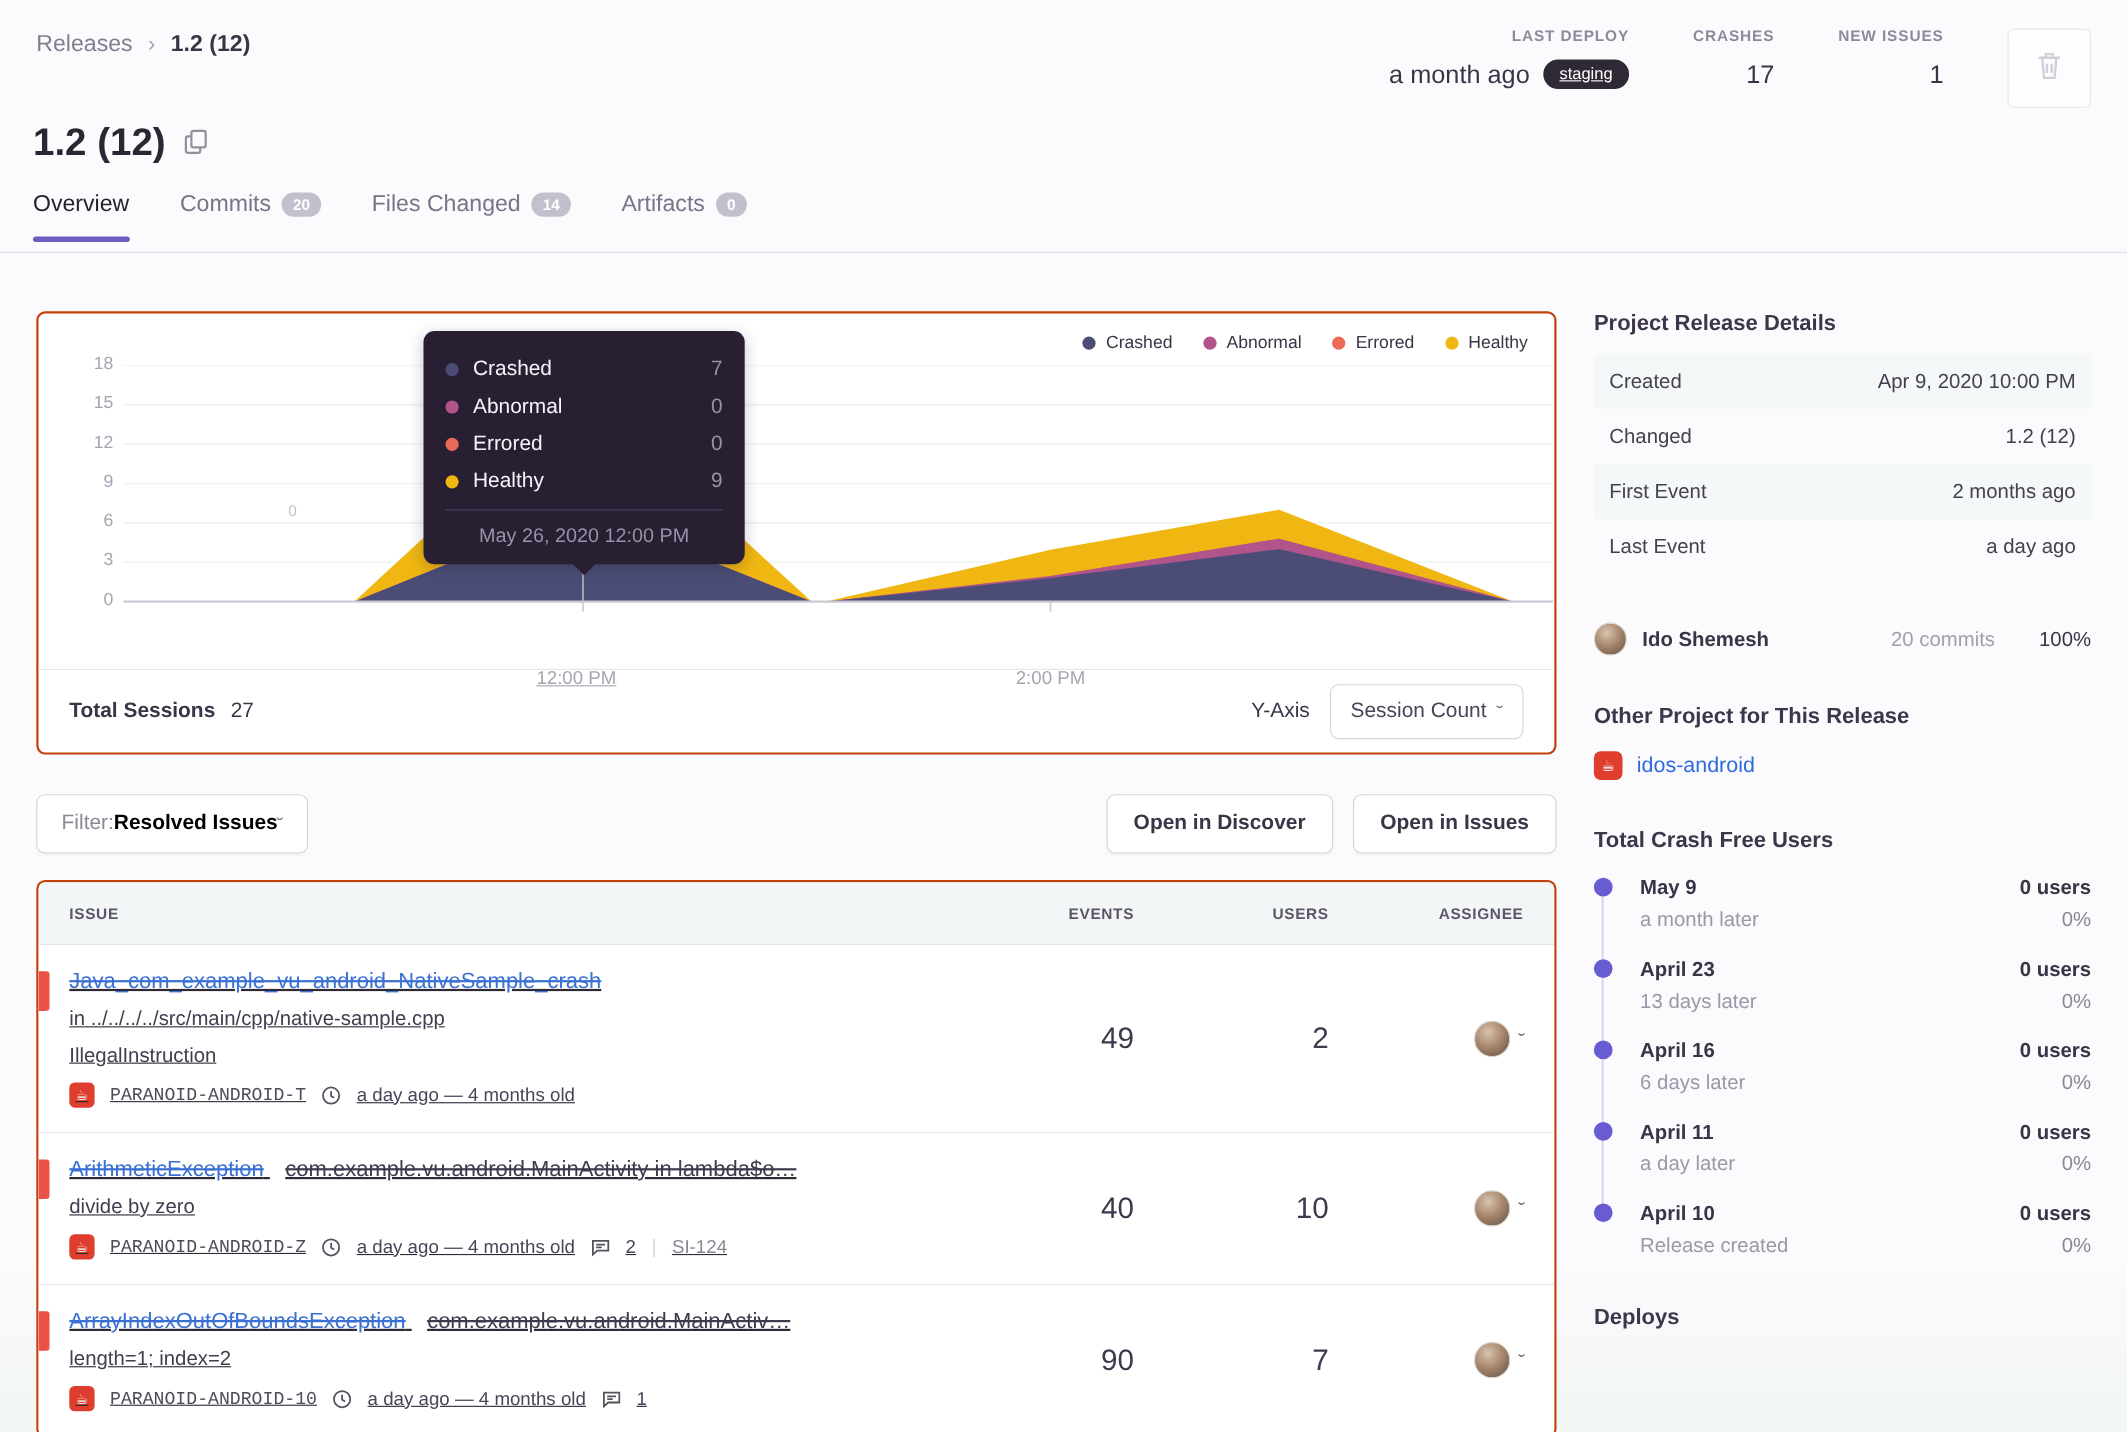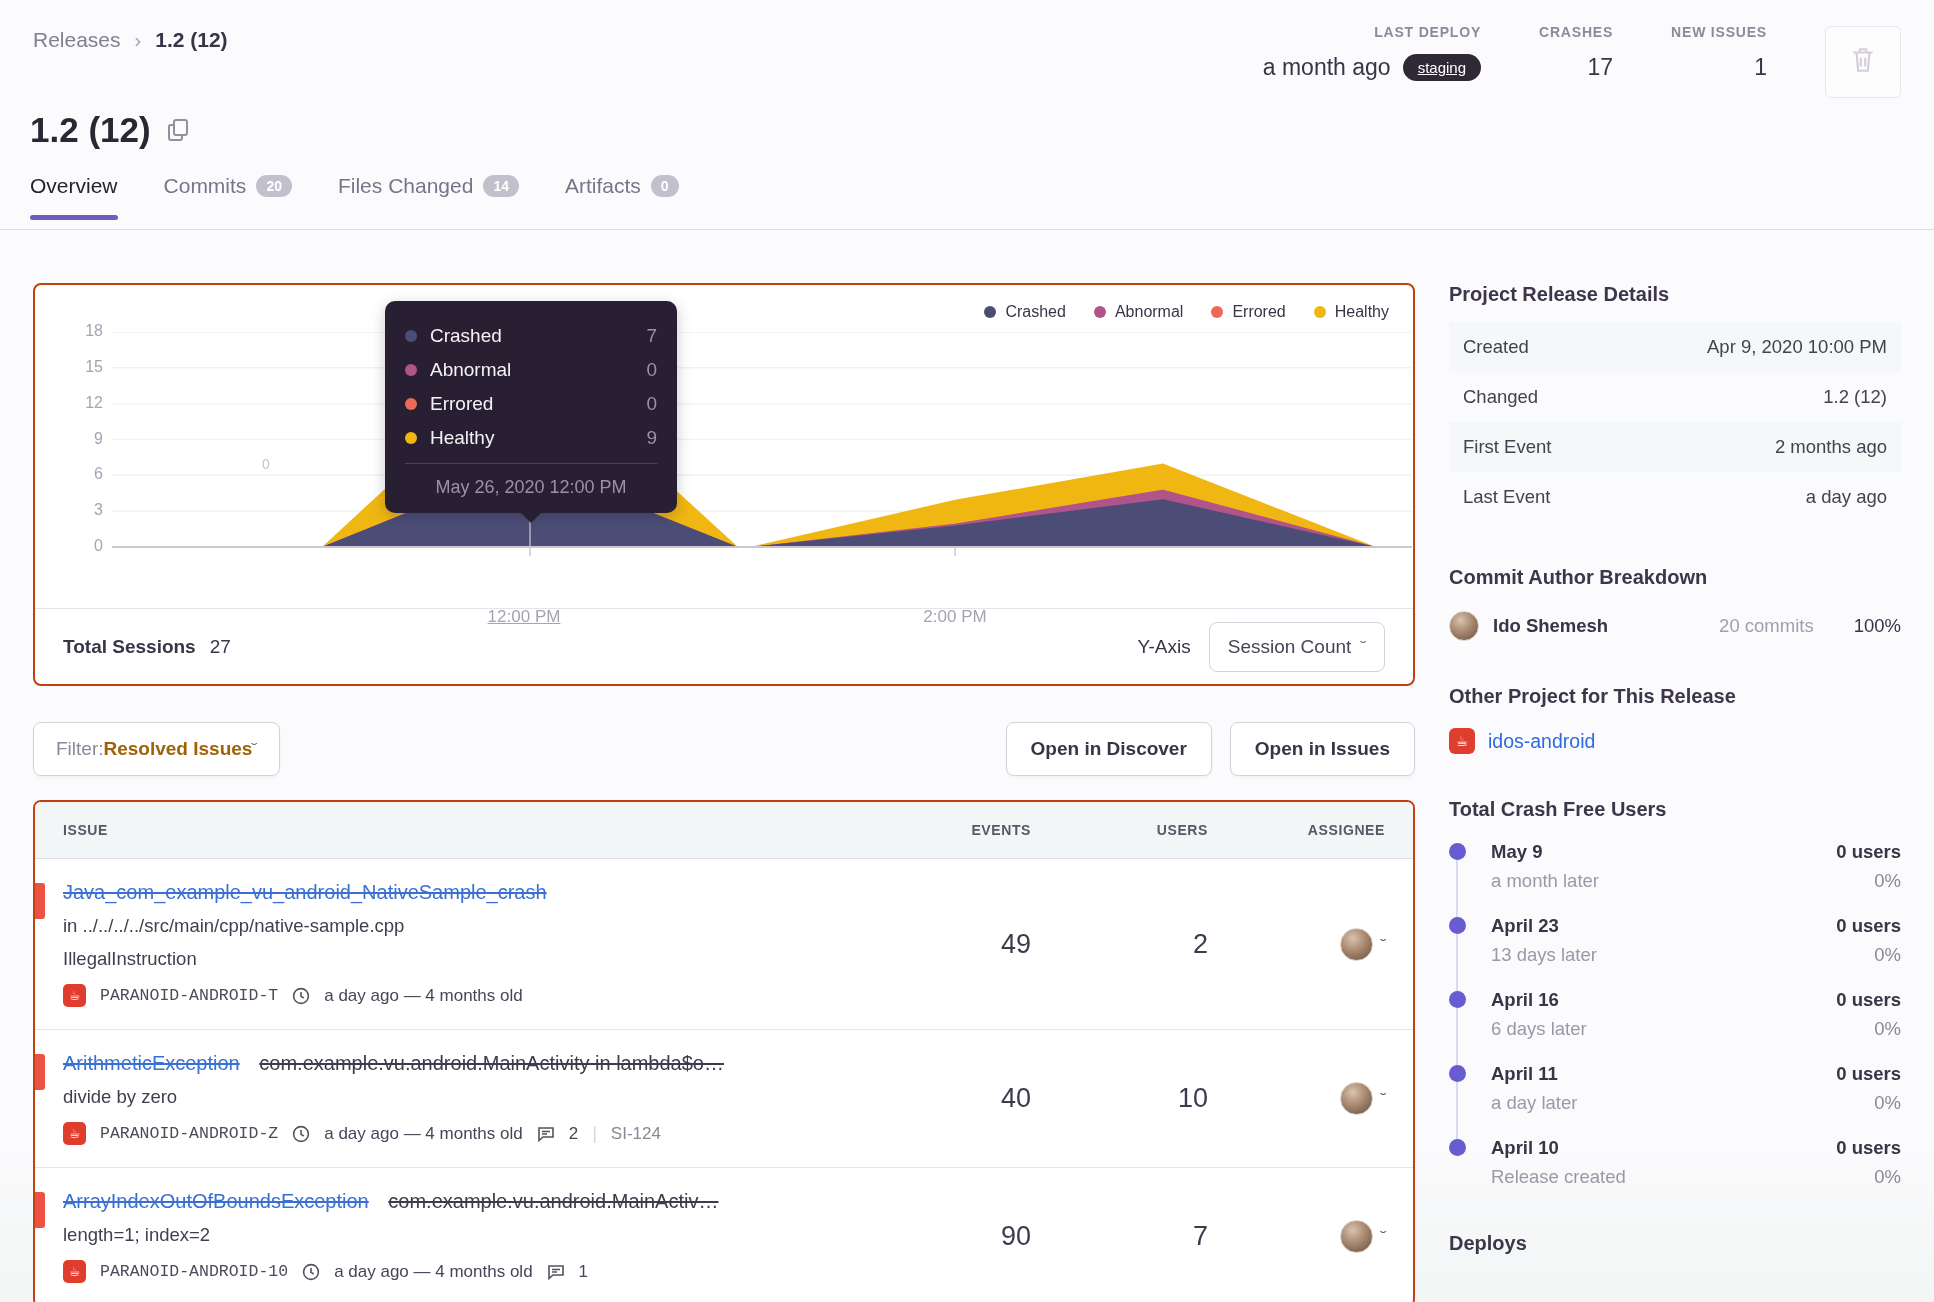--- a/index.html
+++ b/index.html
@@ -65,37 +65,37 @@
   .yaxis-label { font-size:19px; font-weight:400; color:#3a3447; }
   .select-btn { border:1px solid #d6d2db; border-radius:8px; background:#fff; padding:13px 18px; font-size:19px; color:#4a4458;
                 display:flex; align-items:center; gap:10px; cursor:pointer; }
   .chev { font-size:14px; color:#6d677a; transform:scaleX(1.4); }
 
   
   .filter-row { position:absolute; left:33px; top:722px; width:1382px; display:flex; align-items:center; }
   .filter-btn { border:1px solid #d6d2db; border-radius:8px; background:#fff; padding:15px 22px; font-size:19px;
                 display:flex; align-items:center; cursor:pointer; box-shadow:0 2px 3px rgba(60,52,80,.04); }
   .filter-key { color:#8d8799; }
-  .filter-val { color:#a16207; font-weight:700; }
+  .filter-val { color:#000000; font-weight:700; }
   .action-btns { margin-left:auto; display:flex; gap:18px; }
   .action-btn { border:1px solid #d6d2db; border-radius:8px; background:#fff; padding:15px 24px; font-size:19px; font-weight:700;
                 color:#3a3447; cursor:pointer; box-shadow:0 2px 3px rgba(60,52,80,.04); }
 
   
   .issues-card { position:absolute; left:33px; top:800px; width:1382px; overflow:hidden; }
   .issues-head { display:flex; align-items:center; background:#f3f6f6; border-bottom:1px solid #e2dee6;
                  padding:20px 28px; font-size:14px; font-weight:700; letter-spacing:.6px; color:#5b5567; }
   .col-issue { flex:1; }
   .col-events { width:160px; text-align:right; }
   .col-users { width:177px; text-align:right; }
   .col-assignee { width:177px; text-align:right; }
   .issue-row { display:flex; align-items:center; padding:22px 28px; position:relative; background:#fff; }
   .issue-row + .issue-row { border-top:1px solid #e7e4ea; }
   .row-marker { position:absolute; left:0; top:24px; width:10px; height:36px; background:#ec5244; border-radius:0 3px 3px 0; }
-  .issue-main { flex:1; min-width:0; }
+  .issue-main { flex:1; min-width:0;text-decoration:underline; }
   .issue-title-line { font-size:20px; margin-bottom:11px; white-space:nowrap; }
   .issue-link { color:#3a70d4; text-decoration:line-through; cursor:pointer; }
   .issue-culprit { color:#3f3a4c; text-decoration:line-through; margin-left:14px; }
   .issue-sub { font-size:18.5px; color:#433d50; margin-bottom:11px; }
   .issue-meta { display:flex; align-items:center; gap:14px; margin-top:14px; }
   .proj-badge { width:23px; height:23px; border-radius:5px; background:#df3d2e; color:#fff; font-size:13px;
                 display:flex; align-items:center; justify-content:center; }
   .proj-name { font-family:"Liberation Mono","DejaVu Sans Mono",monospace; font-size:16.5px; color:#4f4959; }
   .meta-icon svg { width:18px; height:18px; stroke:#57515e; fill:none; stroke-width:1.6; display:block; }
   .meta-text { font-size:17px; color:#4a4458; }
@@ -434,21 +434,20 @@
         <span>First Event</span>
         <span>2 months ago</span>
       </div>
       <div class="detail-row">
         <span>Last Event</span>
         <span>a day ago</span>
       </div>
     </div>
 
     <div class="sb-section">
-      <div class="sb-heading">Commit Author Breakdown</div>
       <div class="author-row">
         <span class="avatar avatar-30"></span>
         <span class="author-name">Ido Shemesh</span>
         <span class="author-commits">20 commits</span>
         <span class="author-pct">100%</span>
       </div>
     </div>
 
     <div class="sb-section">
       <div class="sb-heading">Other Project for This Release</div>

